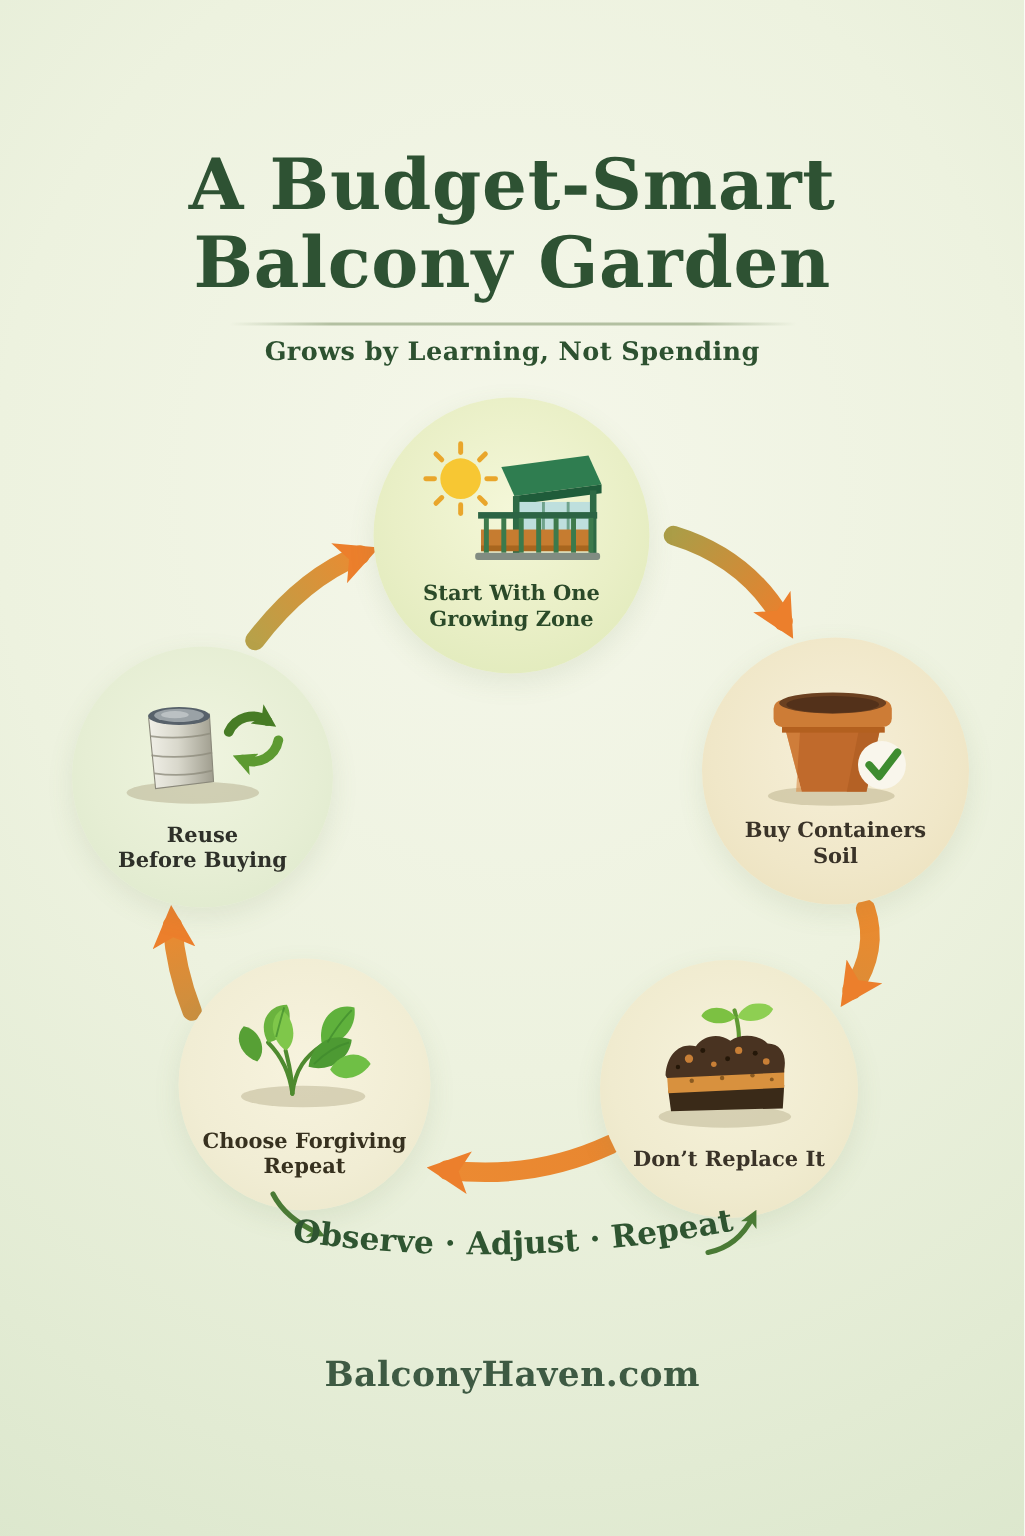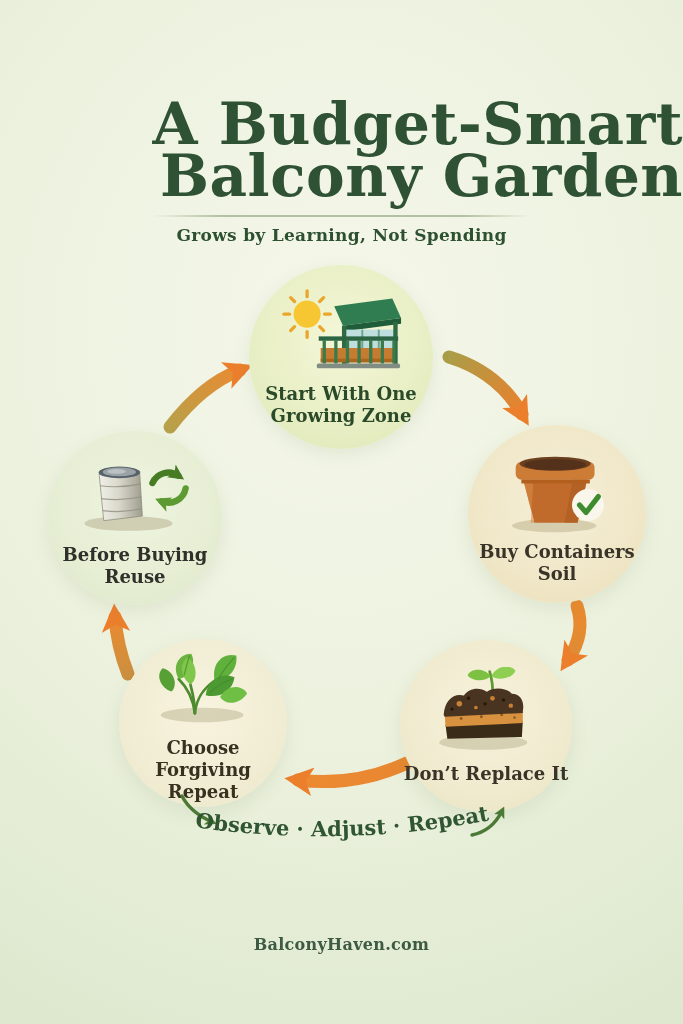--- a/index.html
+++ b/index.html
@@ -9,42 +9,41 @@
     overflow:hidden;
   }
   .poster {
     position:relative; width:683px; height:1024px;
     background:
       radial-gradient(ellipse 120% 90% at 50% 32%, #f5f7ea 0%, #edf2df 42%, #e2ebd3 72%, #d7e4c8 100%);
   }
   
   .header { position:absolute; top:98px; left:0; width:100%; text-align:center; }
   .title {
-    font-size:58px; line-height:52px; font-weight:bold; color:#2e5233;
+    font-size:47px; line-height:52px; font-weight:bold; color:#2e5233;
     letter-spacing:0.5px;
-    text-align:right;
   }
   .title span { display:block; }
   .divider {
     width:378px; height:2px; margin:13px auto 0 auto;
     background:linear-gradient(90deg, rgba(170,185,150,0) 0%, #b3c0a1 18%, #b3c0a1 82%, rgba(170,185,150,0) 100%);
   }
   .subtitle {
     margin-top:8px; font-size:17px; font-weight:bold; color:#2d5130; letter-spacing:0.3px;
   }
   
   .step {
     position:absolute; border-radius:50%;
     display:flex; flex-direction:column; align-items:center; justify-content:center;
     text-align:center;
     box-shadow:0 6px 18px rgba(110,130,85,0.12);
   }
   .step .icon-wrap { line-height:0; }
   .step .label {
-    font-weight:bold; font-size:18px; line-height:1.24; color:#3a3328; margin-top:4px;
+    font-weight:bold; font-size:14px; line-height:1.24; color:#3a3328; margin-top:4px;
   }
   .s1 { left:249px; top:265px; width:184px; height:184px;
         background:radial-gradient(circle at 50% 40%, #f4f7d8 0%, #e9efc6 55%, #dde8b6 100%); }
   .s1 .label { color:#2b4a29; }
   .s2 { left:468px; top:425px; width:178px; height:178px;
         background:radial-gradient(circle at 50% 42%, #f6efd8 0%, #f0e7c8 60%, #eadfba 100%);align-items:center; }
   .s3 { left:400px; top:640px; width:172px; height:172px;
         background:radial-gradient(circle at 50% 42%, #f6f2db 0%, #f0ebcf 60%, #e9e2c1 100%); }
   .s4 { left:119px; top:639px; width:168px; height:168px;
         background:radial-gradient(circle at 50% 42%, #f7f3de 0%, #f1edd4 60%, #eae5c7 100%); }
@@ -52,21 +51,21 @@
   .s5 { left:48px;  top:431px; width:174px; height:174px;
         background:radial-gradient(circle at 50% 42%, #eff4df 0%, #e6eed4 58%, #dce8ca 100%); }
   .s5 .label { color:#2e3029; }
   
   .arrows-overlay, .tagline-svg { position:absolute; }
   .arrows-overlay { left:0; top:0; width:683px; height:1024px; pointer-events:none; }
   .tagline-svg { left:150px; top:790px; width:384px; height:66px; }
   .tagline-text { font-family:"DejaVu Serif",serif; font-size:21px; font-weight:bold; fill:#2f5531; }
   
   .footer { position:absolute; top:903px; left:0; width:100%; text-align:center; }
-  .site { font-size:16px; font-weight:bold; color:#3e5a43; letter-spacing:0.3px;margin-top:32px; }
+  .site { font-size:23px; font-weight:bold; color:#3e5a43; letter-spacing:0.3px; }
 </style>
 </head>
 <body>
 
 <div class="poster">
 
   <div class="header">
     <h1 class="title">
       <span>A Budget-Smart</span>
       <span>Balcony Garden</span>
@@ -252,22 +251,22 @@
           <path d="M30,68 Q51,71 72,66"></path>
         </g>
         <ellipse cx="48" cy="26.5" rx="22.5" ry="6.5" fill="#57616a"></ellipse>
         <ellipse cx="48" cy="26" rx="18" ry="4.8" fill="#9aa2a6"></ellipse>
         <ellipse cx="45" cy="25.5" rx="10" ry="2.6" fill="#c3c9cb" opacity="0.8"></ellipse>
         <path d="M84,38 A19,19 0 0 1 112,30" fill="none" stroke="#477c25" stroke-width="7" stroke-linecap="round" marker-end="url(#rHeadD)"></path>
         <path d="M120,44 A19,19 0 0 1 94,58" fill="none" stroke="#5d9a31" stroke-width="7" stroke-linecap="round" marker-end="url(#rHeadL)"></path>
       </svg>
     </span>
     <div class="label">
+      <span style="display:block">Reuse</span>
       <span style="display:block">Before Buying</span>
-      <span style="display:block">Reuse</span>
     </div>
   </div>
 
   <svg class="tagline-svg" viewBox="0 0 384 66">
     <defs>
       <marker id="gHead" markerWidth="3.4" markerHeight="3.4" refX="1.9" refY="1.7" orient="auto" markerUnits="strokeWidth">
         <path d="M0,0 L3.4,1.7 L0,3.4 L0.85,1.7 z" fill="#4a7a35"></path>
       </marker>
       <path id="tpath" d="M24,34 Q192,62 360,26" fill="none"></path>
     </defs>

